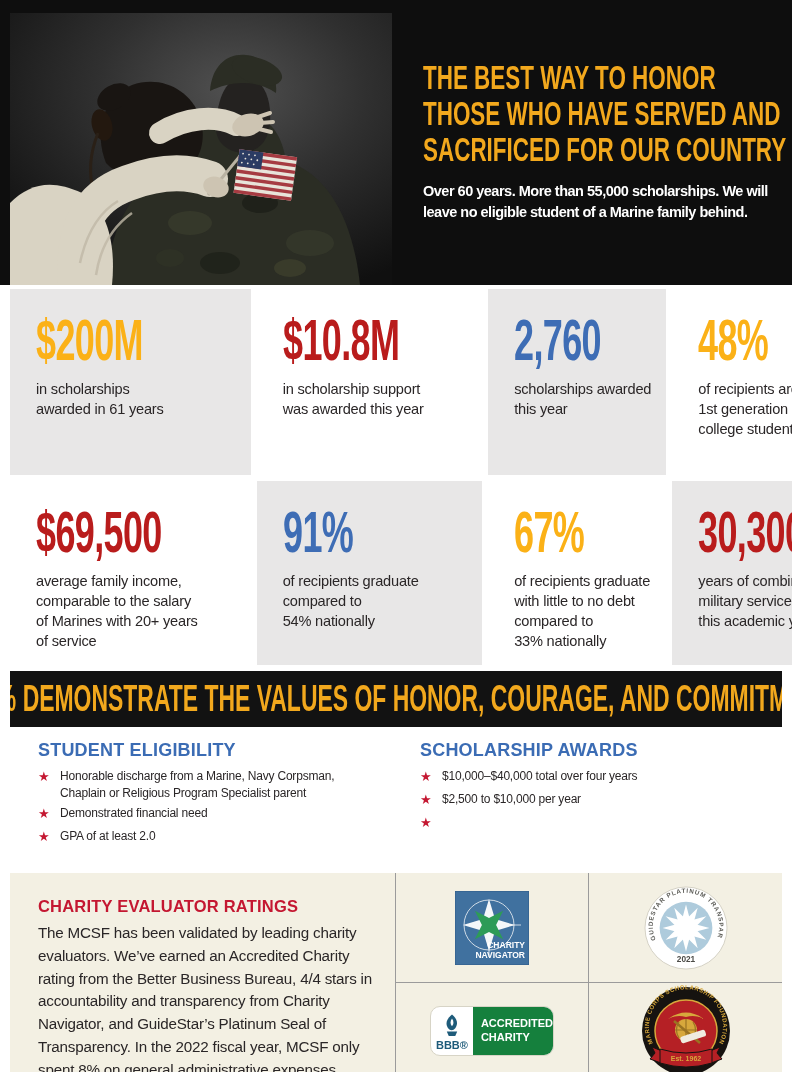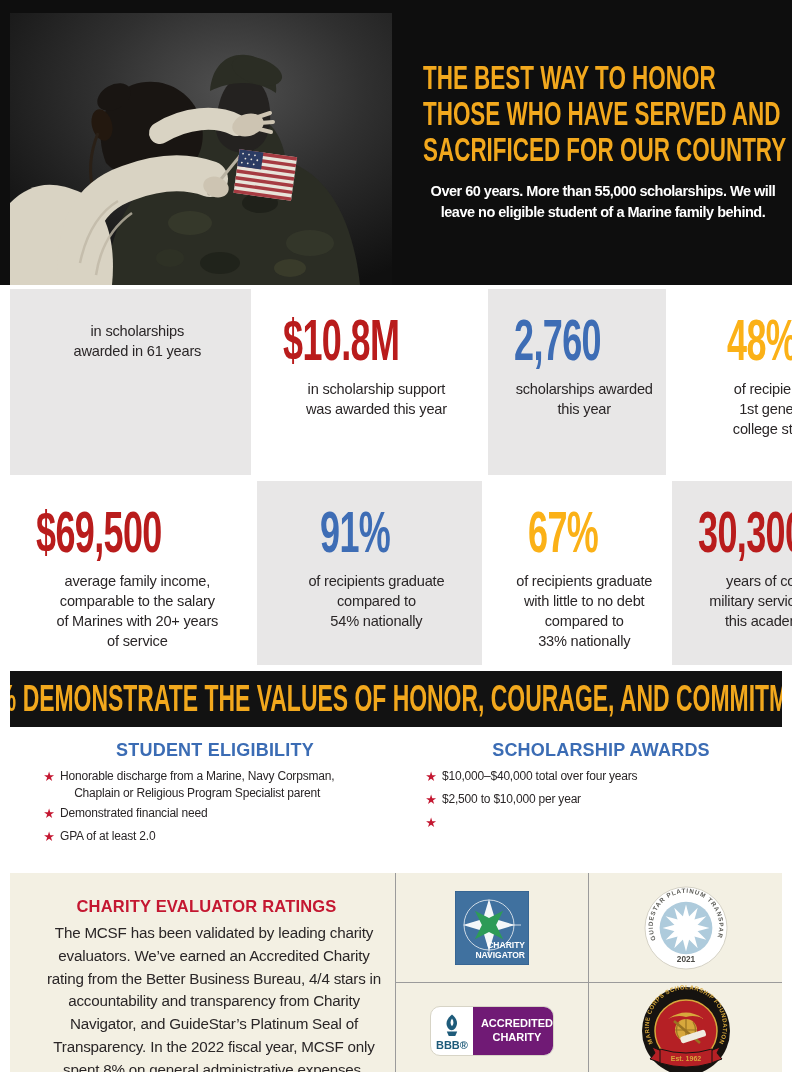--- a/index.html
+++ b/index.html
@@ -1,17 +1,17 @@
 <!DOCTYPE html>
 <html><head>
 <meta charset="utf-8">
 <style>
   html,body{margin:0;padding:0;background:#fff;}
   .page{position:relative;width:792px;height:1072px;background:#fff;overflow:hidden;
-        font-family:"Liberation Sans",sans-serif;color:#2a2627;text-align:center;}
+        font-family:"Liberation Sans",sans-serif;color:#2a2627;}
 
   
   .hero{position:relative;width:792px;height:285px;background:#0e0e0e;}
   .hero-photo{position:absolute;left:10px;top:13px;width:382px;height:272px;overflow:hidden;}
   .hero-text{position:absolute;left:423px;top:60px;width:360px;}
   .hero-title{margin:0;line-height:35px;}
   .hero-title .cond{display:inline-block;transform:scaleX(.66);transform-origin:0 50%;
       white-space:nowrap;font-weight:bold;font-size:34px;letter-spacing:0px;color:#F2A81D;}
   .hero-sub{margin:13px 0 0 0;color:#fff;font-weight:bold;font-size:14.5px;
       letter-spacing:-0.5px;line-height:1.42;white-space:pre-line;}
@@ -54,21 +54,21 @@
   .logo-cell{display:flex;align-items:center;justify-content:center;
       border-bottom:1px solid #9b9b9b;border-right:1px solid #9b9b9b;box-sizing:border-box;}
   .logo-cell:nth-child(2n){border-right:none;}
   .logo-cell:nth-child(3),.logo-cell:nth-child(4){border-bottom:none;}
 
   
   .bbb{display:flex;width:122px;height:48px;border-radius:10px;overflow:hidden;
       background:#fff;border:1px solid #d7d4c6;}
   .bbb-left{width:44px;display:flex;flex-direction:column;align-items:center;justify-content:center;}
   .bbb-abbr{font-weight:bold;font-size:11px;color:#1E5B7A;line-height:1;margin-top:1px;}
-  .bbb-right{flex:1;background:#701a75;color:#fff;display:flex;flex-direction:column;
+  .bbb-right{flex:1;background:#15803d;color:#fff;display:flex;flex-direction:column;
       justify-content:center;padding-left:8px;font-weight:bold;font-size:11px;line-height:1.25;}
 </style>
 </head>
 <body>
 
 <div class="page">
 
   <header class="hero">
     <div class="hero-photo">
       <svg viewBox="0 0 382 272" width="382" height="272">
@@ -142,20 +142,21 @@
         <span class="cond">THOSE WHO HAVE SERVED AND</span><br>
         <span class="cond">SACRIFICED FOR OUR COUNTRY</span>
       </h1>
       <p class="hero-sub">Over 60 years. More than 55,000 scholarships. We will
 leave no eligible student of a Marine family behind.</p>
     </div>
   </header>
 
   <section class="stats">
     <div class="cell bg-gray">
+      <div class="stat-value c-gold"><span class="cond">$200M</span></div>
       <div class="stat-desc">in scholarships
 awarded in 61 years</div>
     </div>
     <div class="cell bg-white">
       <div class="stat-value c-red"><span class="cond">$10.8M</span></div>
       <div class="stat-desc">in scholarship support
 was awarded this year</div>
     </div>
     <div class="cell bg-gray">
       <div class="stat-value c-blue"><span class="cond">2,760</span></div>

